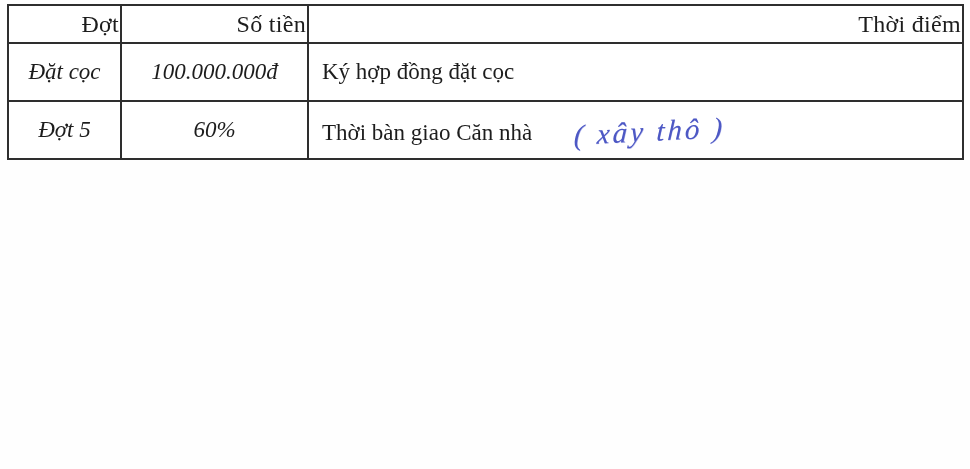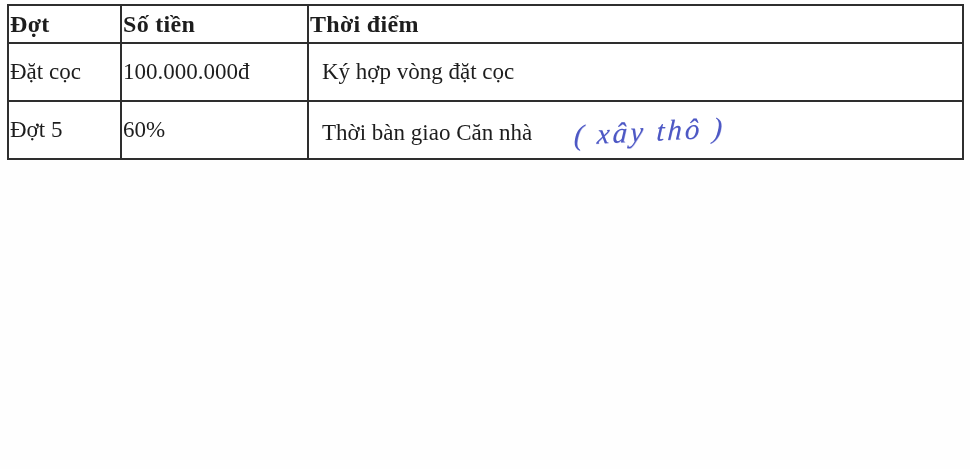--- a/index.html
+++ b/index.html
@@ -33,31 +33,31 @@
     vertical-align: middle;
     overflow: hidden;
     white-space: nowrap;
   }
   col.c1 { width: 113px; }
   col.c2 { width: 187px; }
   col.c3 { width: 655px; }
   thead tr { height: 38px; }
   thead th {
     font-size: 24px;
-    font-weight: bold;
-    text-align: left;
+    font-weight: normal;
+    text-align: right;
     letter-spacing: 0.3px;
     margin-left: 8px;
   }
   tbody tr { height: 58px; }
   tbody tr.tall { height: 62px; }
   tbody td {
     font-size: 23px;
   }
-  td.t1, td.t2 { text-align: left; }
+  td.t1, td.t2 { text-align: center; font-style: italic; }
   td.t3 {
     text-align: left;
     padding-left: 13px;
   }
   .handwriting {
     display: inline-block;
     margin-left: 42px;
     font-size: 29px;
     font-style: italic;
     letter-spacing: 3px;
@@ -81,21 +81,21 @@
       <tr>
         <th>Đợt</th>
         <th>Số tiền</th>
         <th>Thời điểm</th>
       </tr>
     </thead>
     <tbody>
       <tr>
         <td class="t1">Đặt cọc</td>
         <td class="t2">100.000.000đ</td>
-        <td class="t3">Ký hợp vòng đặt cọc</td>
+        <td class="t3">Ký hợp đồng đặt cọc</td>
       </tr>
       <tr>
         <td class="t1">Đợt 5</td>
         <td class="t2">60%</td>
         <td class="t3">
           <span>Thời bàn giao Căn nhà</span><span class="handwriting" style="color: rgb(77, 88, 196);">( xây thô )</span>
         </td>
       </tr>
     </tbody>
   </table>

